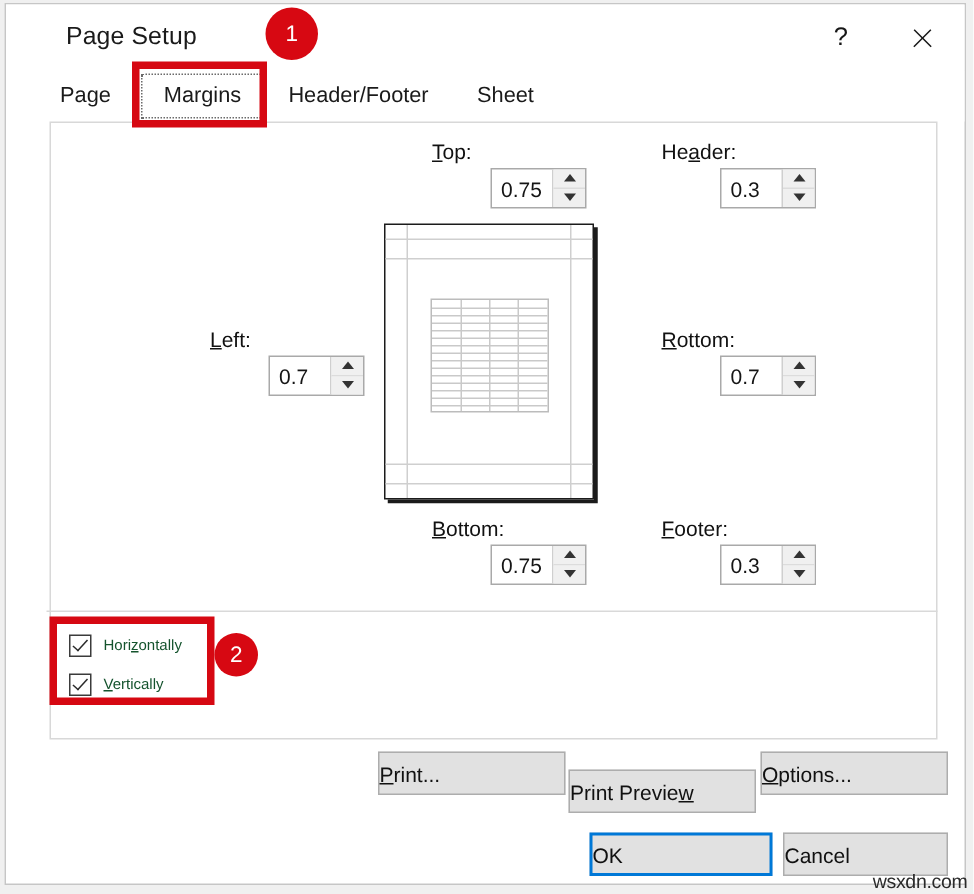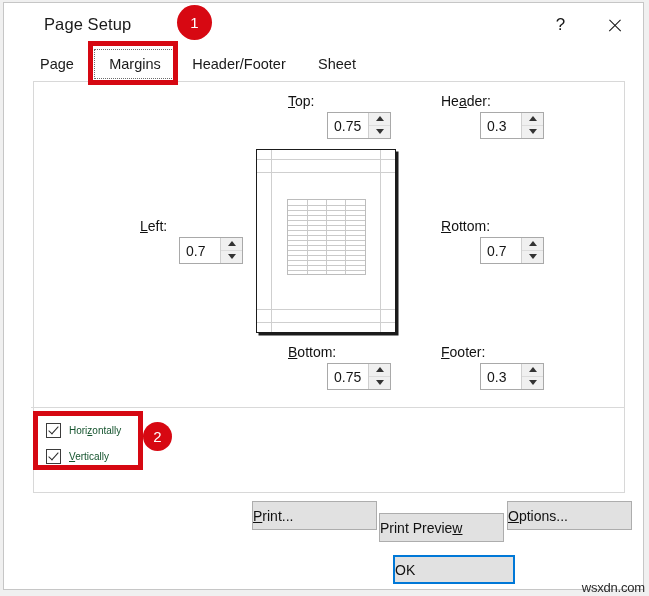--- a/index.html
+++ b/index.html
@@ -507,20 +507,23 @@
       </button>
 
     <button class="btn" style="left:503px; top:498px; width:125px; height:29px;">
         <span><span></span><u>O</u><span>ptions...</span></span>
       </button>
 
     <button class="btn primary" style="left:389px; top:552px; width:122px; height:29px;">
         <span>OK</span>
       </button>
 
+    <button class="btn" style="left:518px; top:552px; width:110px; height:29px;">
+        <span>Cancel</span>
+      </button>
 
   </div>
 
   <div class="ann-box" style="left:88px; top:41px; width:90px; height:44px;"></div>
   <div class="ann-circle" style="left:177px; top:5px; width:35px; height:35px;">1</div>
 
   <div class="ann-box" style="left:33px; top:411px; width:110px; height:59px;"></div>
   <div class="ann-circle" style="left:143px; top:422px; width:29px; height:29px;">2</div>
 
   <div class="watermark">wsxdn.com</div>

